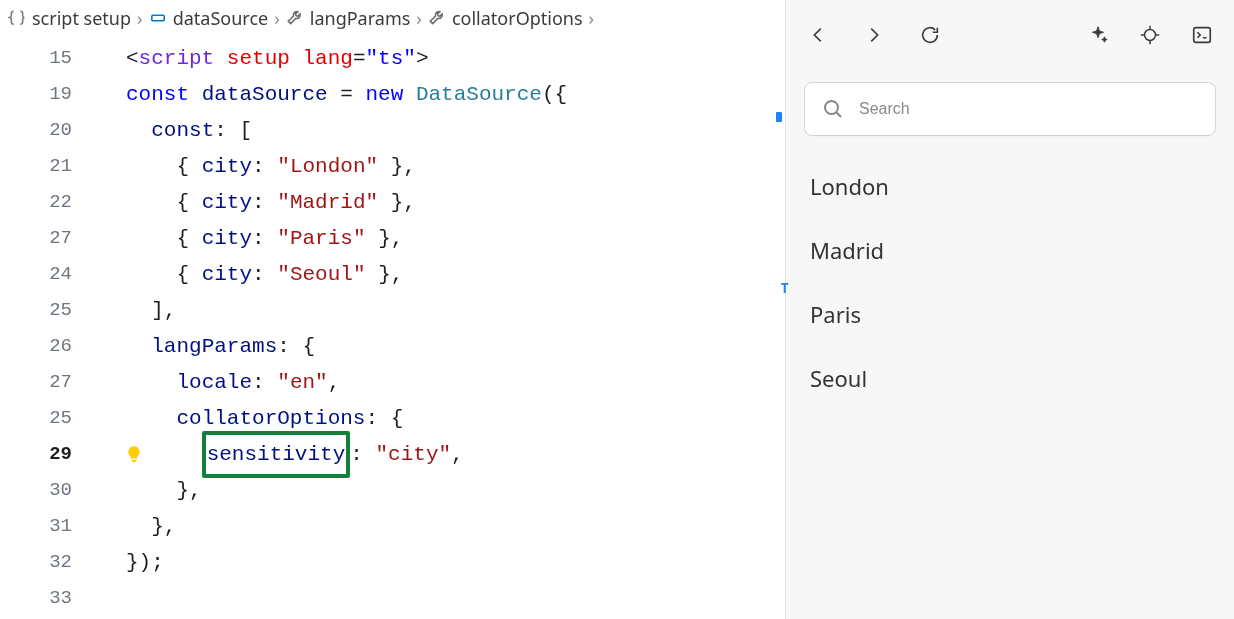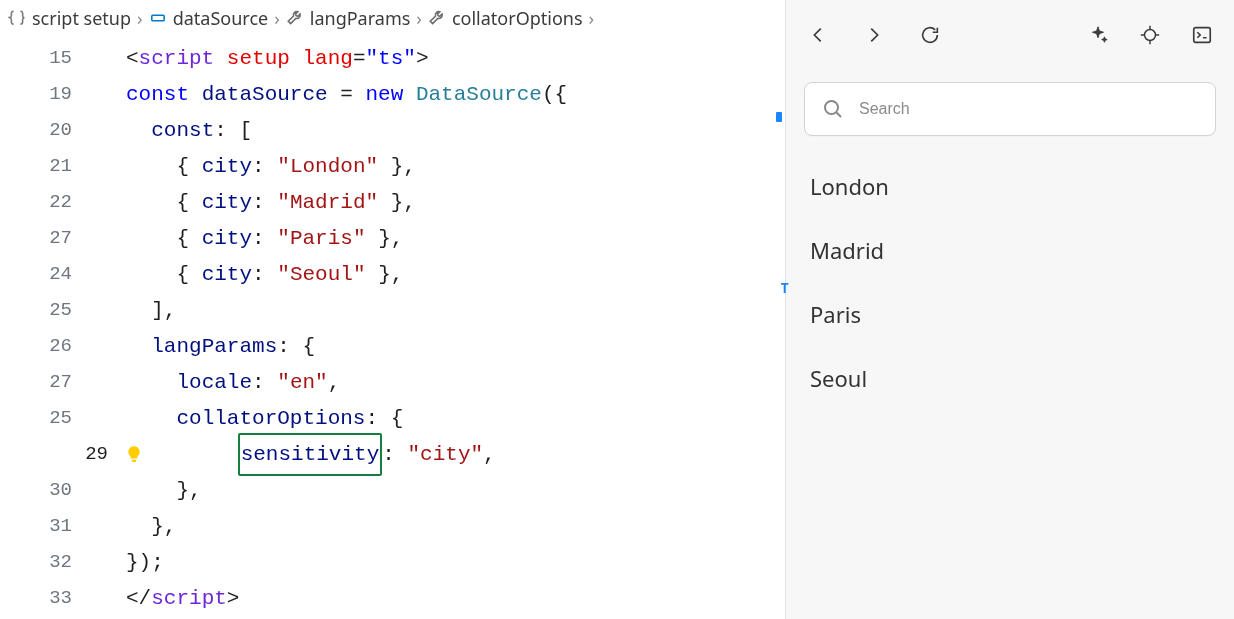--- a/index.html
+++ b/index.html
@@ -10,36 +10,36 @@
     .editor { flex: 0 0 786px; height: 100%; background: #fff; position: relative; border-right: 1px solid #e5e5e5; display: flex; flex-direction: column; }
     .breadcrumb { display: flex; align-items: center; gap: 6px; font-size: 18px; color: #3b3b3b; padding: 6px 8px 10px 8px; white-space: nowrap; overflow: hidden; }
     .breadcrumb .chev { color: #8a8a8a; }
     .breadcrumb .seg { display: inline-flex; align-items: center; gap: 6px; }
     .bc-icon { width: 18px; height: 18px; display: inline-flex; align-items: center; justify-content: center; }
 
     .code-area { flex: 1; position: relative; }
     .lines { position: absolute; inset: 0; }
     .line { position: relative; height: 36px; display: flex; align-items: center; }
     .gutter { width: 100px; text-align: right; padding-right: 28px; font-family: Consolas, "Courier New", monospace; font-size: 19px; color: #6e7681; user-select: none; }
-    .line.cur .gutter { color: #1f1f1f; font-weight: 400; margin-left: 36px; }
+    .line.cur .gutter { color: #1f1f1f; font-weight: 700; }
     .bulb { position: absolute; left: 125px; top: 50%; transform: translateY(-50%); width: 18px; height: 18px; color: #ffcc00; }
     .code { font-family: Consolas, "Courier New", monospace; font-size: 21px; white-space: pre; padding-left: 26px; color: #1f1f1f; }
 
     .t-tag   { color: #6d28d9; }
     .t-attr  { color: #e50000; }
     .t-attrv { color: #0000ff; }
     .t-kw    { color: #0000ff; }
     .t-var   { color: #001080; }
     .t-op    { color: #1f1f1f; }
     .t-class { color: #267f99; }
     .t-prop  { color: #001080; }
     .t-str   { color: #a31515; }
     .t-punc  { color: #1f1f1f; }
     .t-new   { color: #0000ff; }
-    .boxed   { border: 2px solid #15803d; padding: 8px 1px; border-radius: 2px; }
+    .boxed   { border: 4px solid #15803d; padding: 8px 1px; border-radius: 2px; }
 
     .marker-blue { position: absolute; right: 3px; top: 72px; width: 6px; height: 10px; background: #1a85ff; border-radius: 1px; }
     .marker-t    { position: absolute; right: -4px; top: 240px; color: #1a85ff; font-family: Consolas, monospace; font-size: 14px; font-weight: bold; }
 
     
     .preview { flex: 1; height: 100%; background: #f7f7f7; display: flex; flex-direction: column; }
     .toolbar { height: 70px; display: flex; align-items: center; padding: 0 18px; gap: 24px; }
     .tb-group-left { display: flex; gap: 28px; align-items: center; }
     .tb-spacer { flex: 1; }
     .tb-group-right { display: flex; gap: 24px; align-items: center; }
@@ -180,21 +180,20 @@
           <div class="code"><span>  </span><span class="t-punc">}</span><span class="t-punc">,</span></div>
         </div>
 
         <div class="line">
           <div class="gutter">32</div>
           <div class="code"><span class="t-punc">}</span><span class="t-punc">)</span><span class="t-punc">;</span></div>
         </div>
 
         <div class="line">
           <div class="gutter">33</div>
-          <div class="code"><span class="t-punc">&lt;/</span><span class="t-tag">script</span><span class="t-punc">&gt;</span></div>
         </div>
 
       </div>
     </div>
   </div>
 
   <div class="preview">
     <div class="toolbar">
       <div class="tb-group-left">
         <div class="tb-btn">

